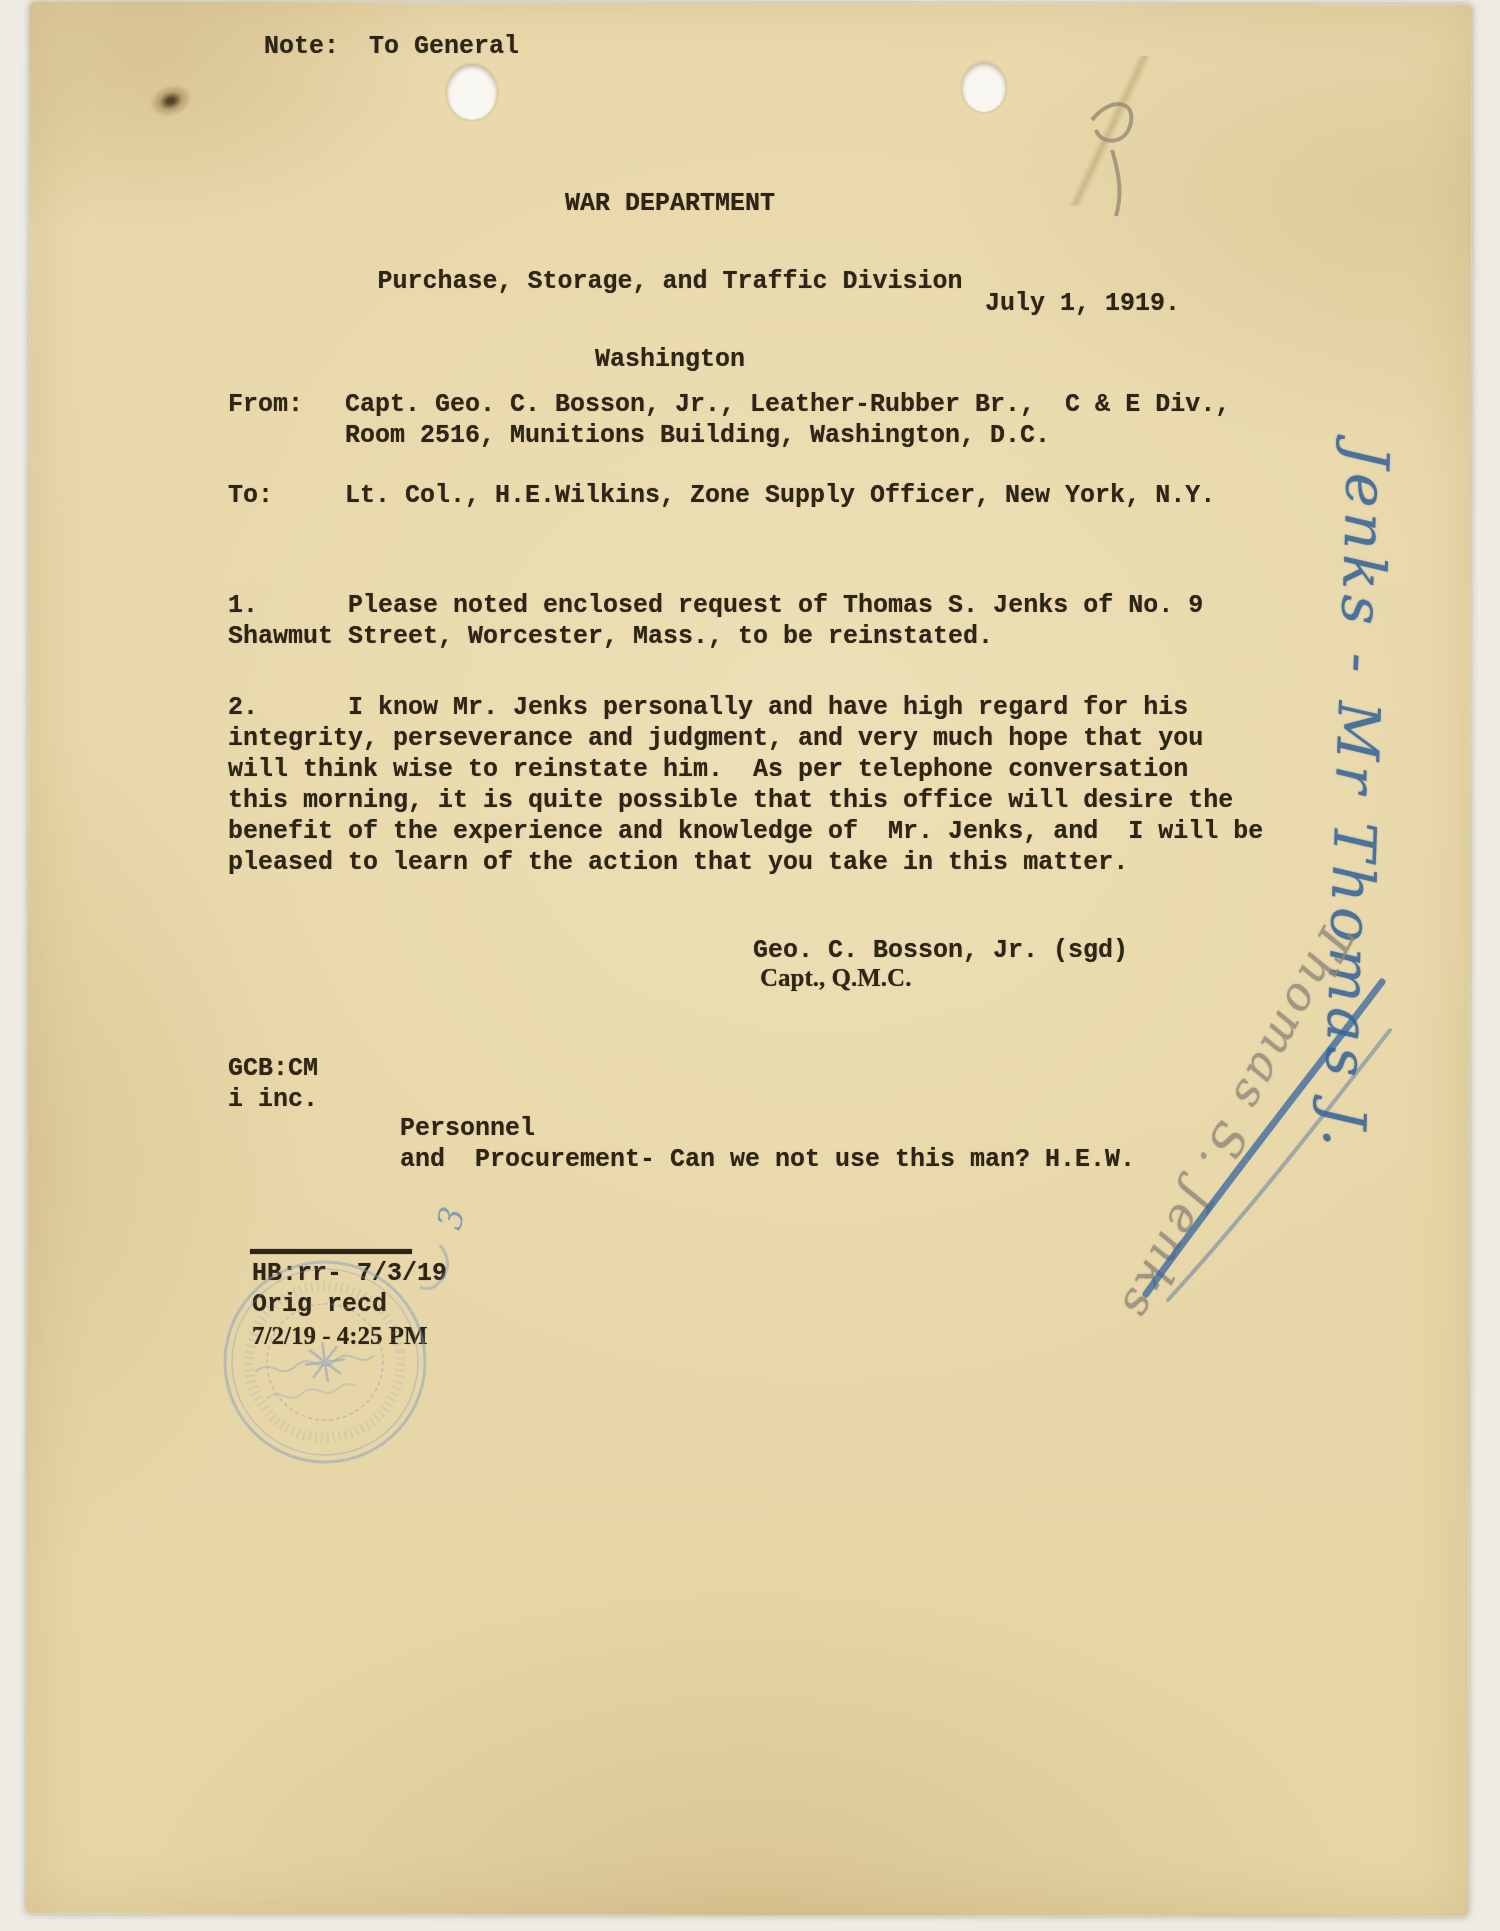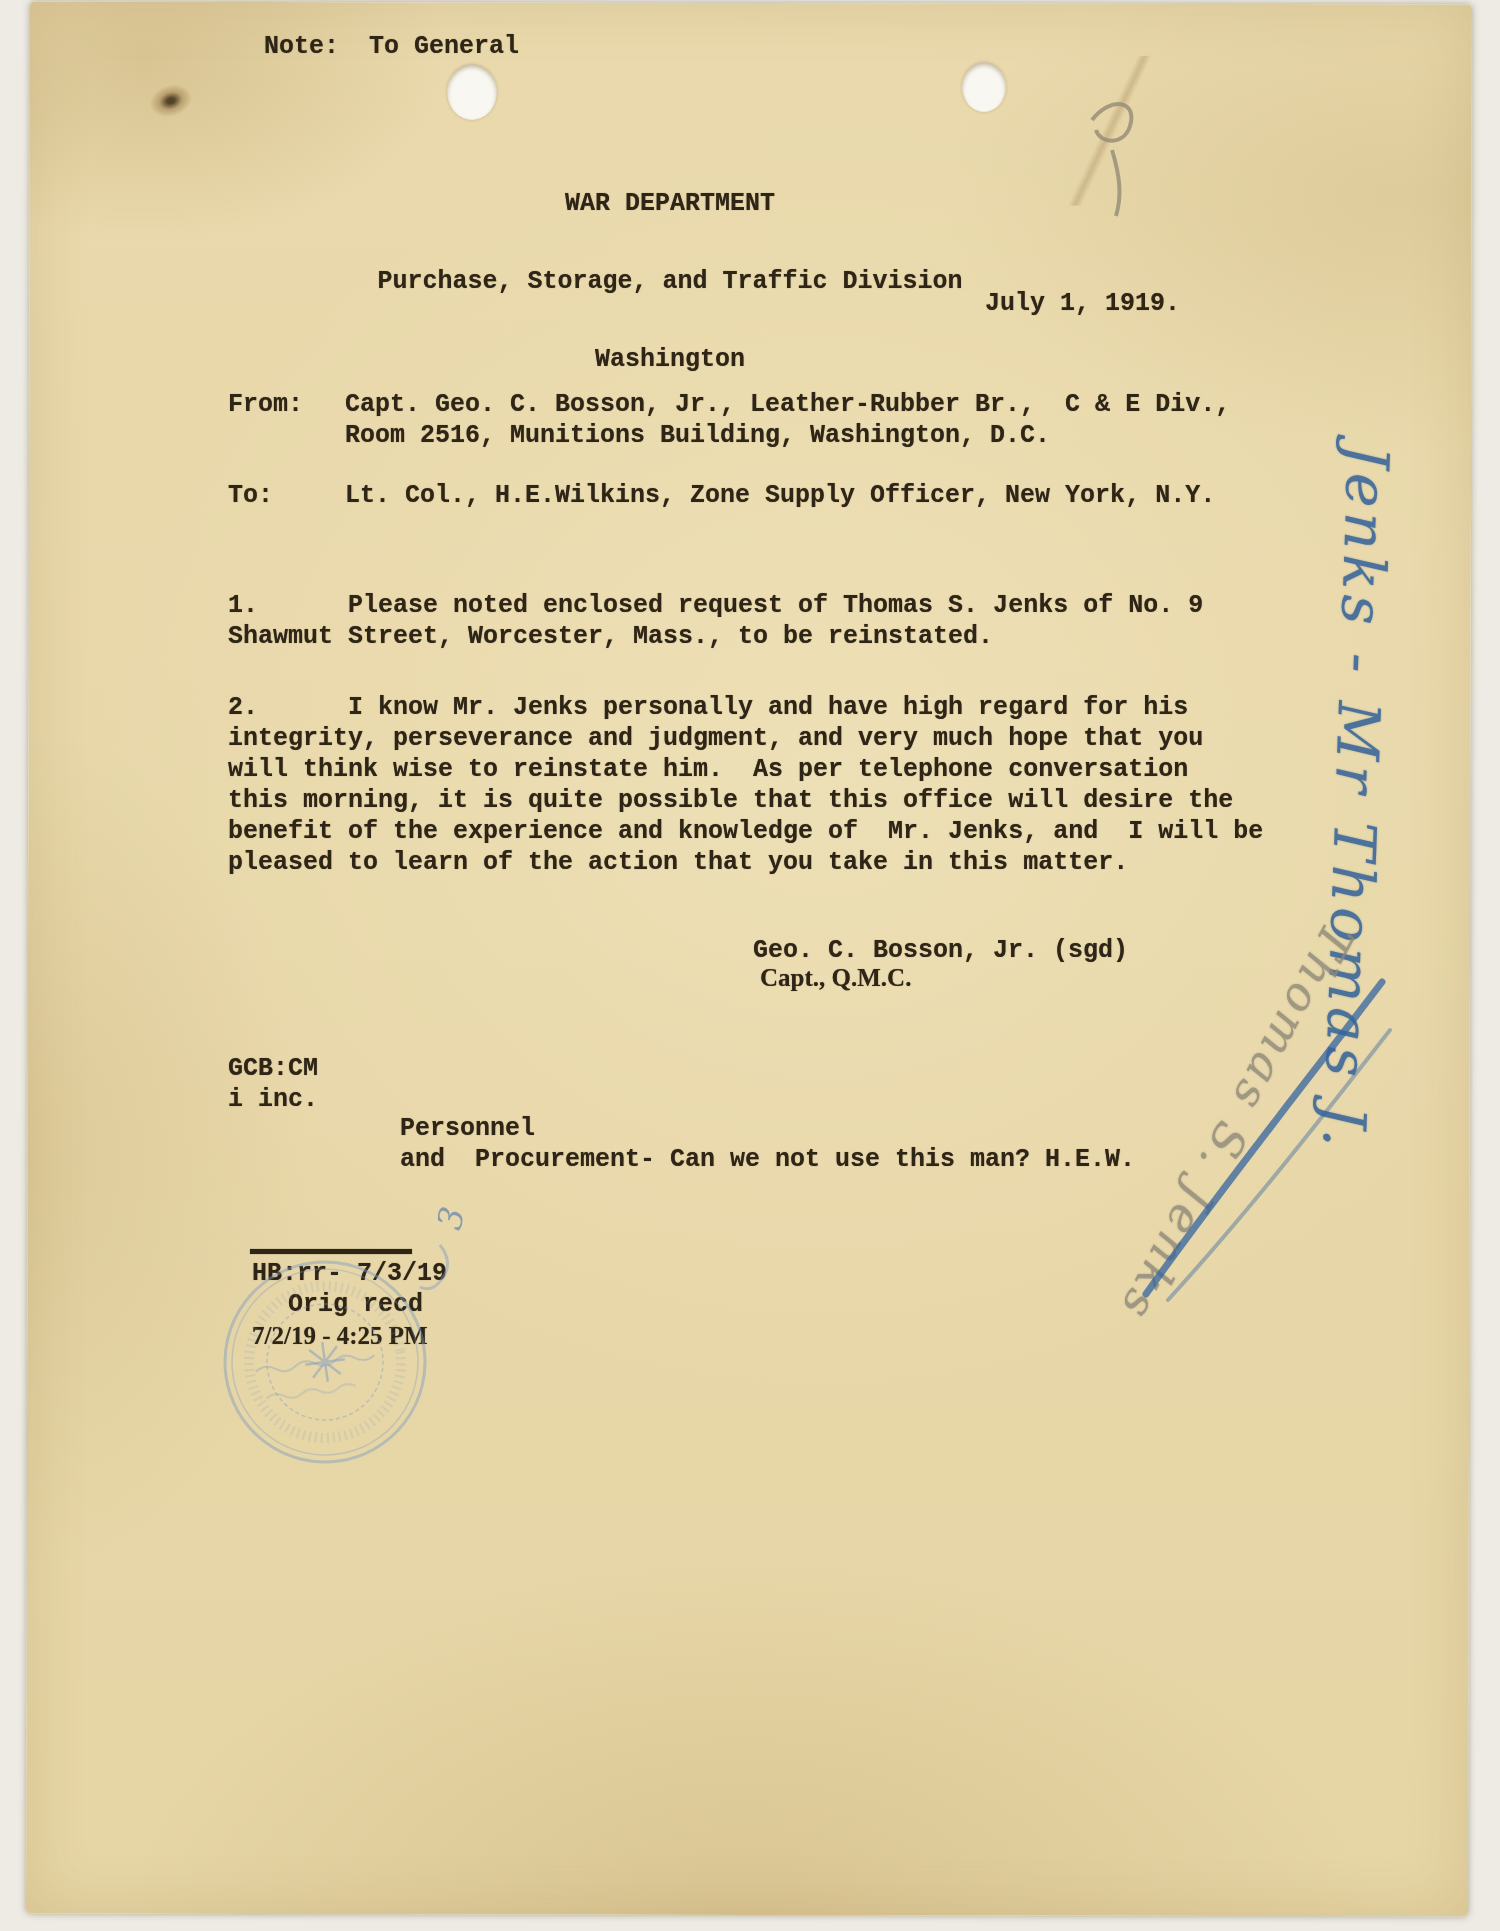--- a/index.html
+++ b/index.html
@@ -104,21 +104,21 @@
 <div class="typed" style="left:760px;top:962px;font-family:Liberation Serif, serif;">Capt., Q.M.C.</div>
 
 <div class="typed" style="left:228px;top:1053px;">GCB:CM</div>
 <div class="typed" style="left:228px;top:1084px;">i inc.</div>
 
 <div class="typed" style="left:400px;top:1113px;">Personnel</div>
 <div class="typed" style="left:400px;top:1144px;">and  Procurement- Can we not use this man? H.E.W.</div>
 
 <div class="overline-bar"></div>
 <div class="typed" style="left:252px;top:1258px;">HB:rr- 7/3/19</div>
-<div class="typed" style="left:252px;top:1289px;margin-left:36px;">Orig recd</div>
+<div class="typed" style="left:252px;top:1289px;">Orig recd</div>
 <div class="typed" style="left:252px;top:1320px;font-family:Liberation Serif, serif;">7/2/19 - 4:25 PM</div>
 
 <div class="blue-script">Jenks - Mr Thomas J.</div>
 <div class="pencil-script">Thomas S. Jenks</div>
 <div class="stamp-mark">3</div>
 
 <svg class="overlay" width="1500" height="1931" viewBox="0 0 1500 1931">
 
   <g opacity="0.75">
     <path d="M1382 982 C 1300 1090, 1220 1190, 1146 1294" stroke="#3565a0" stroke-width="7" fill="none" stroke-linecap="round"></path>

